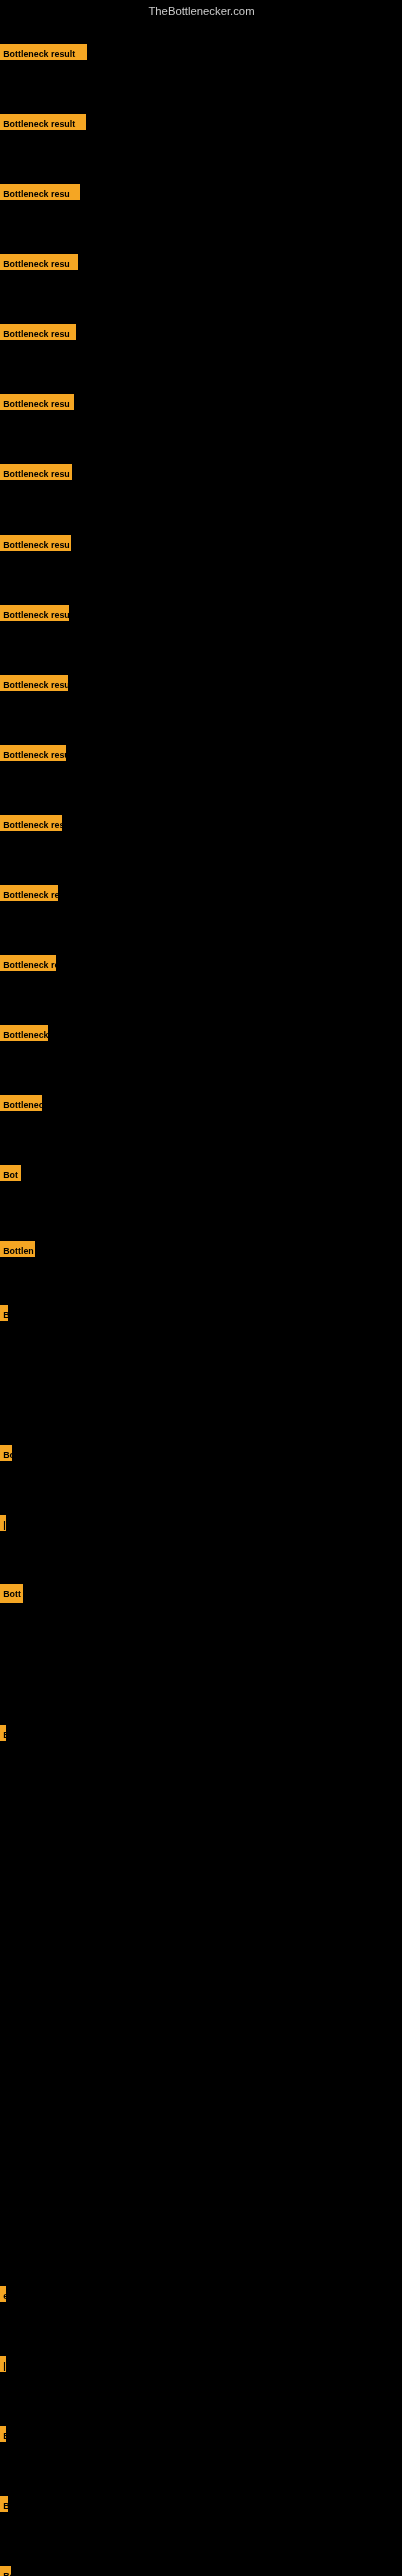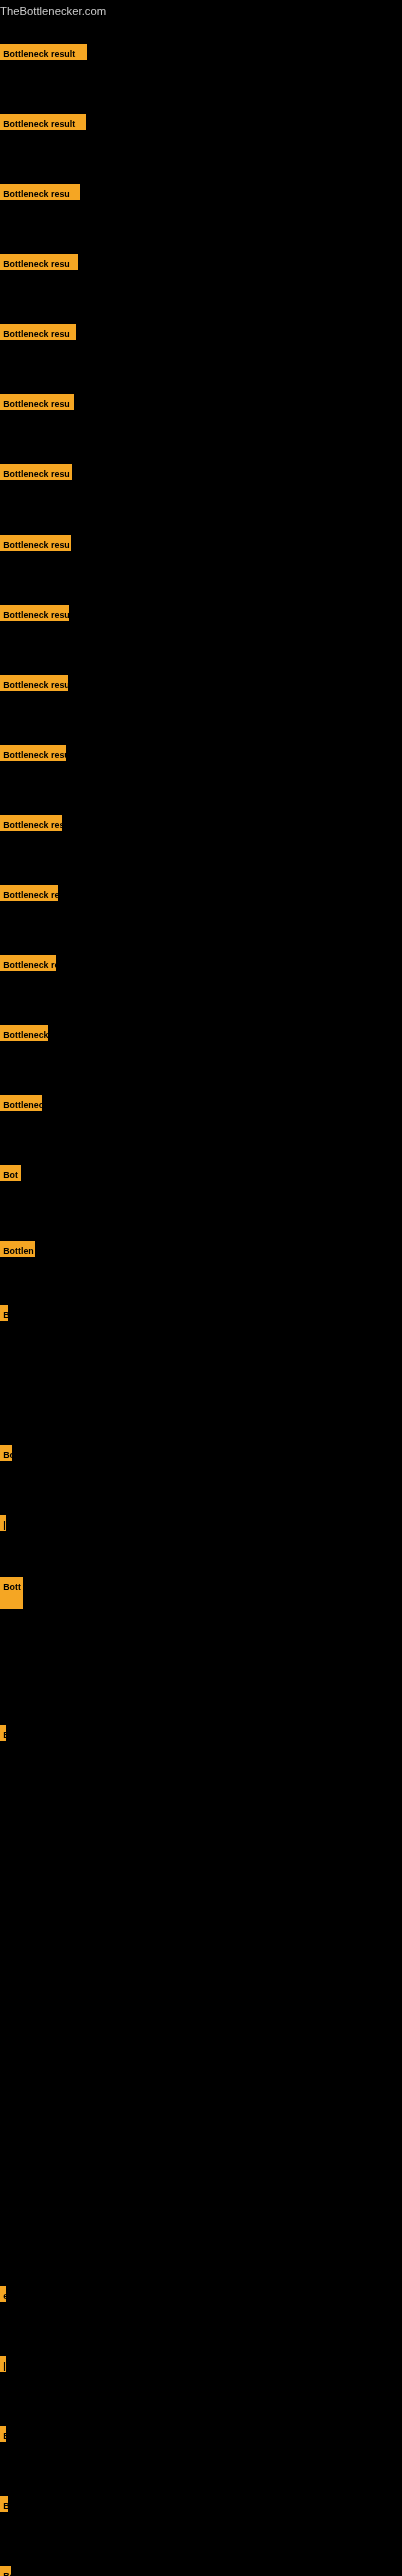--- a/index.html
+++ b/index.html
@@ -12,20 +12,21 @@
       background-color: #000000;
       width: 403px;
       min-height: 2576px;
       font-family: Arial, sans-serif;
       position: relative;
     }
 
     .site-title {
       color: #cccccc;
       font-size: 11.3px;
+      text-align: center;
       padding: 4.8px 0;
       position: absolute;
       top: 0;
       width: 100%;
     }
 
     .bar-container {
       position: absolute;
       left: 0;
       display: flex;
@@ -105,21 +106,21 @@
     <div class="bar-container" style="top: 1305px; height: 16px;">
       <span class="bar-label" style="width: 8px; height: 16px; line-height: 16px;">B</span>
     </div>
     <div class="bar-container" style="top: 1445px; height: 16px;">
       <span class="bar-label" style="width: 12px; height: 16px; line-height: 16px;">Bo</span>
     </div>
     <div class="bar-container" style="top: 1515px; height: 16px;">
       <span class="bar-label" style="width: 3.2px; height: 16px; line-height: 16px;">|</span>
     </div>
     <div class="bar-container" style="top: 1585px; height: 16px;">
-      <span class="bar-label" style="width: 22.5px; height: 32px; line-height: 16px;">Bott</span>
+      <span class="bar-label" style="width: 22.5px; height: 19px; line-height: 16px;">Bott</span>
     </div>
     <div class="bar-container" style="top: 1725px; height: 16px;">
       <span class="bar-label" style="width: 6.4px; height: 16px; line-height: 16px;">E</span>
     </div>
     <div class="bar-container" style="top: 2286px; height: 16px;">
       <span class="bar-label" style="width: 4.8px; height: 16px; line-height: 16px;">e</span>
     </div>
     <div class="bar-container" style="top: 2356px; height: 16px;">
       <span class="bar-label" style="width: 3.2px; height: 16px; line-height: 16px;">|</span>
     </div>

